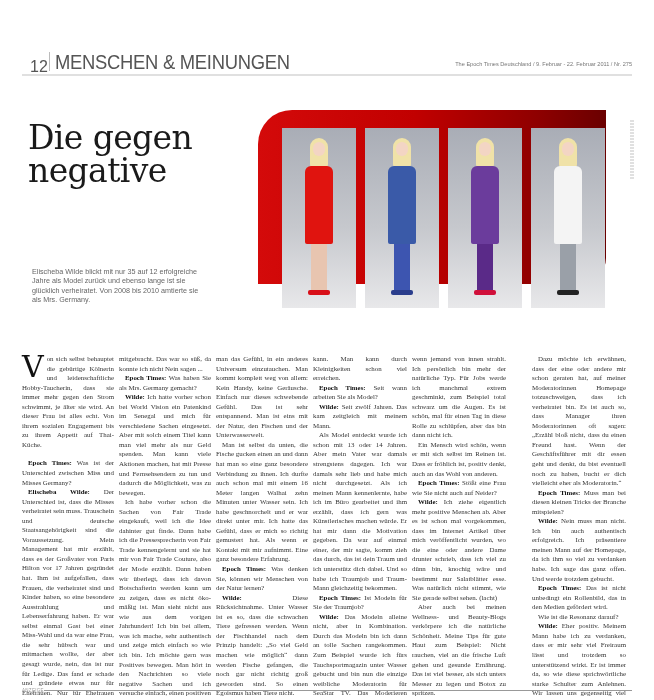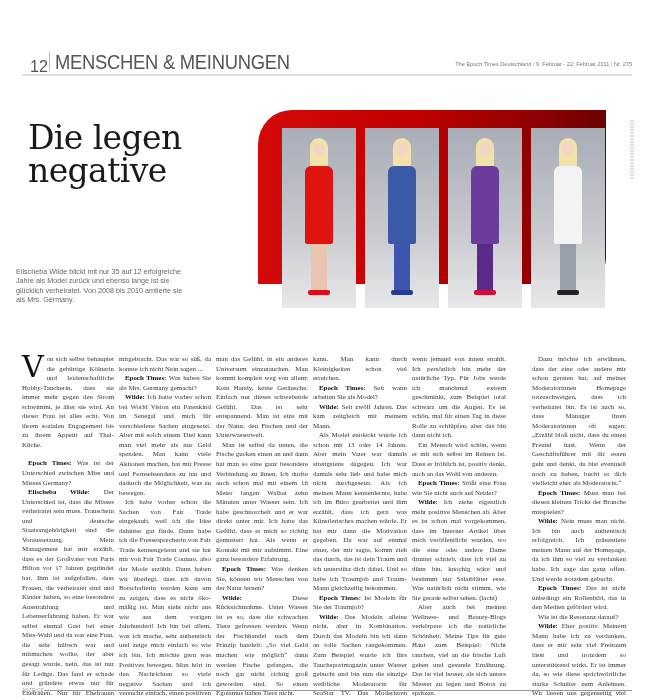--- a/index.html
+++ b/index.html
@@ -8,21 +8,21 @@
 
   .masthead { position: absolute; left: 22px; top: 52px; width: 610px; height: 22px; }
   .page-num { position: absolute; left: 8px; top: 6px; font-family: "Liberation Sans", sans-serif; font-size: 16px; color: #555; }
   .mh-divider { position: absolute; left: 27px; top: 0; width: 1px; height: 19px; background: #bbb; }
   .section-title { position: absolute; left: 33px; top: -1px; font-family: "Liberation Sans", sans-serif; font-size: 20px; color: #555; letter-spacing: -0.3px; font-weight: normal; white-space: nowrap; transform: scaleX(0.92); transform-origin: left; }
   .issue-info { position: absolute; right: 0; top: 9px; font-family: "Liberation Sans", sans-serif; font-size: 5.6px; color: #777; white-space: nowrap; }
   .mh-rule { position: absolute; left: 22px; top: 74px; width: 610px; height: 2px; background: #e0e0e0; }
 
   .headline { position: absolute; left: 28px; top: 121px; font-family: "DejaVu Serif", serif; font-size: 33px; line-height: 33px; color: #1a1a1a; font-weight: normal; letter-spacing: -0.6px; }
   .headline span { display: block; }
-  .lead { position: absolute; left: 16px; top: 267px; width: 170px; font-family: "Liberation Sans", sans-serif; font-size: 7.2px; line-height: 9.4px; color: #666; }
+  .lead { position: absolute; left: 32px; top: 267px; width: 170px; font-family: "Liberation Sans", sans-serif; font-size: 7.2px; line-height: 9.4px; color: #666; }
 
   .photo-strip { position: absolute; left: 258px; top: 110px; width: 380px; height: 200px; }
   .red-band { position: absolute; left: 0; top: 0; width: 348px; height: 174px; border-radius: 34px 0 26px 0; background: linear-gradient(90deg, #d40a0a 0%, #c10000 45%, #8f0000 80%, #6a0000 100%); }
   .photo { position: absolute; top: 18px; width: 74px; height: 180px; background: linear-gradient(180deg, #a9adb6 0%, #c6c8cd 55%, #e8e8ea 100%); overflow: hidden; }
   .photo .hair { position: absolute; left: 28px; top: 10px; width: 18px; height: 30px; background: #f0e2a8; border-radius: 9px 9px 4px 4px; }
   .photo .face { position: absolute; left: 31px; top: 14px; width: 12px; height: 14px; background: #f3d5c4; border-radius: 6px; }
   .photo .outfit { position: absolute; left: 23px; top: 38px; width: 28px; height: 78px; border-radius: 6px 6px 2px 2px; }
   .photo .legs { position: absolute; left: 29px; top: 116px; width: 16px; height: 50px; }
   .photo .shoes { position: absolute; left: 26px; top: 162px; width: 22px; height: 5px; border-radius: 2px; }
   .credit { position: absolute; left: 372px; top: 10px; width: 4px; height: 60px; background: repeating-linear-gradient(180deg, #ccc 0 2px, transparent 2px 3px); opacity: 0.6; }
@@ -43,21 +43,21 @@
 
 <div class="masthead">
   <span class="page-num">12</span>
   <span class="mh-divider"></span>
   <h1 class="section-title">MENSCHEN &amp; MEINUNGEN</h1>
   <span class="issue-info">The Epoch Times Deutschland / 9. Februar - 22. Februar 2011 / Nr. 275</span>
 </div>
 <div class="mh-rule"></div>
 
 <h2 class="headline">
-  <span>Die legen</span>
+  <span>Die gegen</span>
   <span>negative</span>
 </h2>
 
 <p class="lead">Elischeba Wilde blickt mit nur 35 auf 12 erfolgreiche Jahre als Model zurück und ebenso lange ist sie glücklich verheiratet. Von 2008 bis 2010 amtierte sie als Mrs. Germany.</p>
 
 <div class="photo-strip">
   <div class="red-band"></div>
   <div class="photo" style="left:24px">
     <div class="hair"></div>
       <div class="face"></div>

